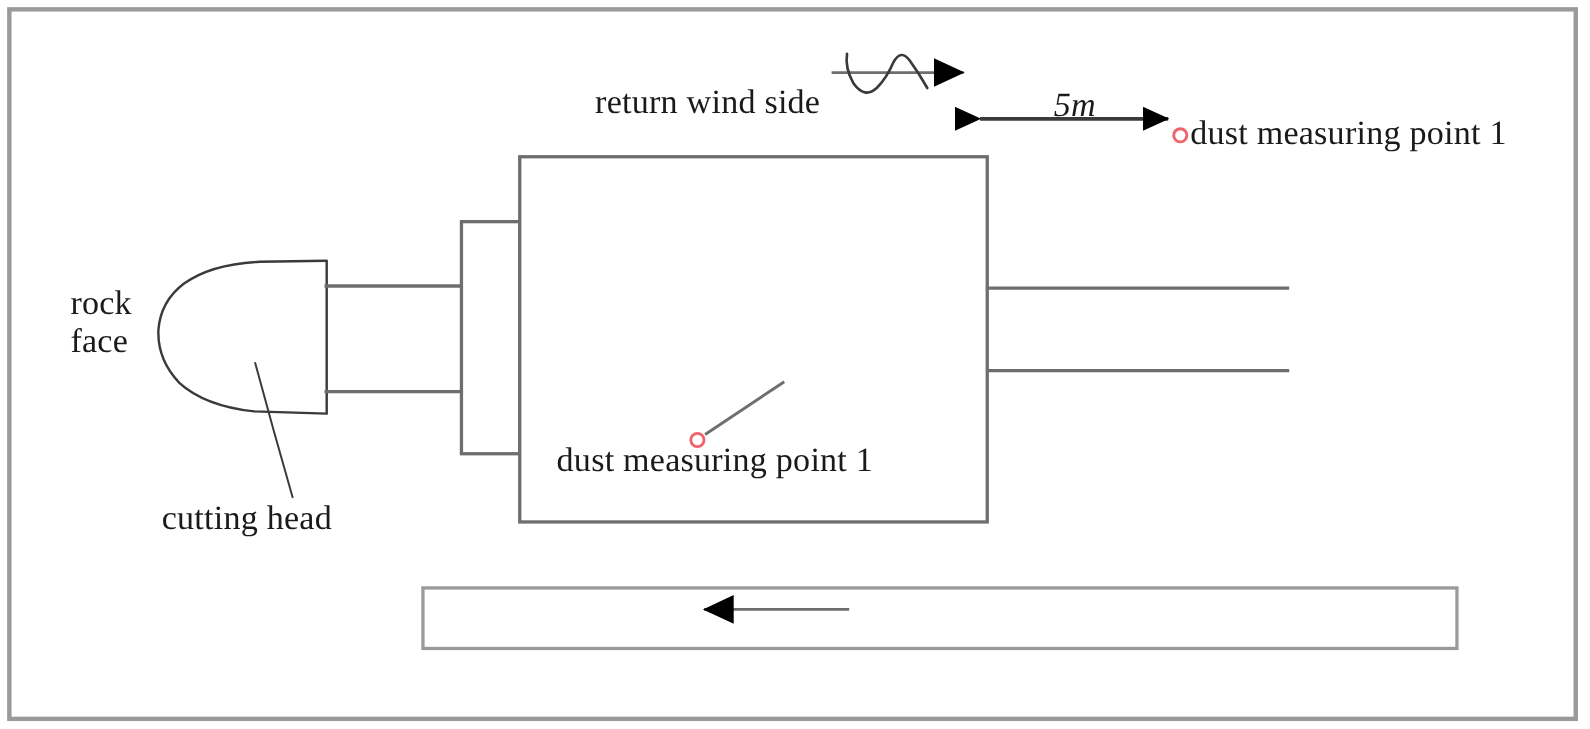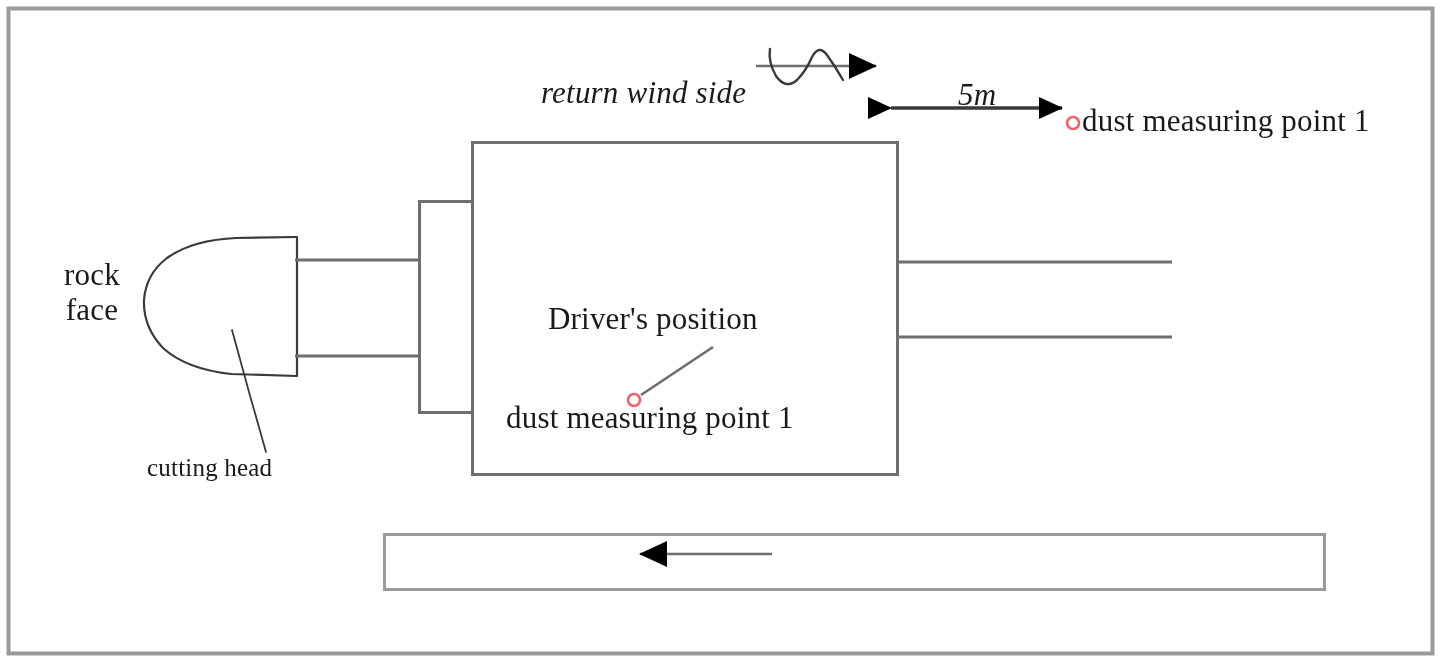--- a/index.html
+++ b/index.html
@@ -25,23 +25,23 @@
     height: 663px;
   }
   .lbl {
     position: absolute;
     font-family: "Liberation Serif", "DejaVu Serif", serif;
     color: #1a1a1a;
     white-space: pre;
     line-height: 1.12;
     letter-spacing: 0.2px;
   }
-  .lbl-rockface      { left: 64px;   top: 258px;  font-size: 31px; text-align: center; }
-  .lbl-cuttinghead   { left: 147px;  top: 454px;  font-size: 25px; }
-  .lbl-returnwind    { left: 541px;  top: 76px;   font-size: 31px; font-style: italic; }
+  .lbl-rockface      { left: 64px;   top: 258px;  font-size: 31px; }
+  .lbl-cuttinghead   { left: 147px;  top: 454px;  font-size: 31px; }
+  .lbl-returnwind    { left: 541px;  top: 76px;   font-size: 31px; }
   .lbl-5m            { left: 958px;  top: 78px;   font-size: 31px; font-style: italic; }
   .lbl-dust-right    { left: 1082px; top: 104px;  font-size: 31px; }
   .lbl-driver        { left: 548px;  top: 302px;  font-size: 31px; }
   .lbl-dust-center   { left: 506px;  top: 401px;  font-size: 31px; }
   .lbl-freshwind     { left: 790px;  top: 538px;  font-size: 31px; }
 </style>
 </head>
 <body>
 
 <div id="stage">
@@ -107,18 +107,17 @@
 face</div>
 
   <div class="lbl lbl-cuttinghead">cutting head</div>
 
   <div class="lbl lbl-returnwind">return wind side</div>
 
   <div class="lbl lbl-5m">5m</div>
 
   <div class="lbl lbl-dust-right">dust measuring point 1</div>
 
-  <div class="lbl lbl-driver">Driver's position</div>
 
   <div class="lbl lbl-dust-center">dust measuring point 1</div>
 
 
 </div>
 
 </body></html>

